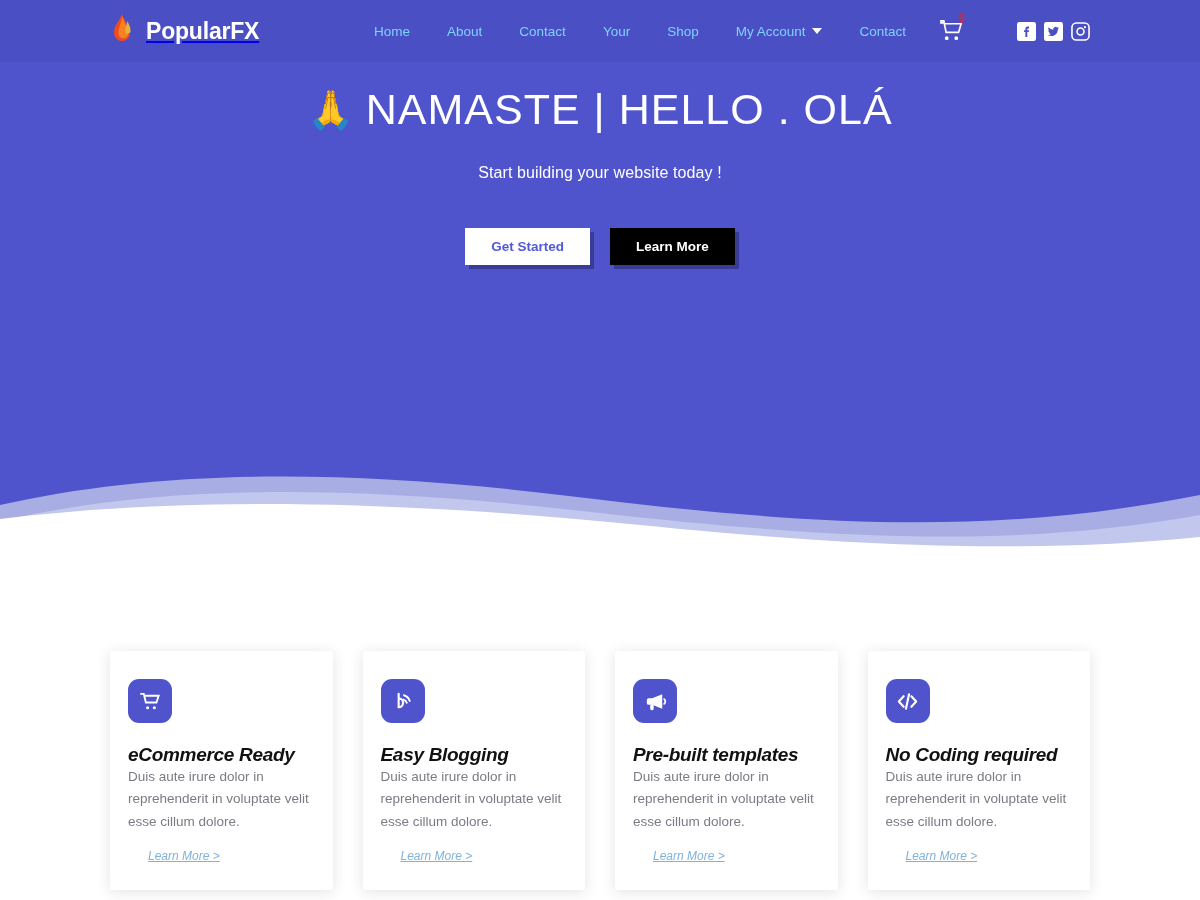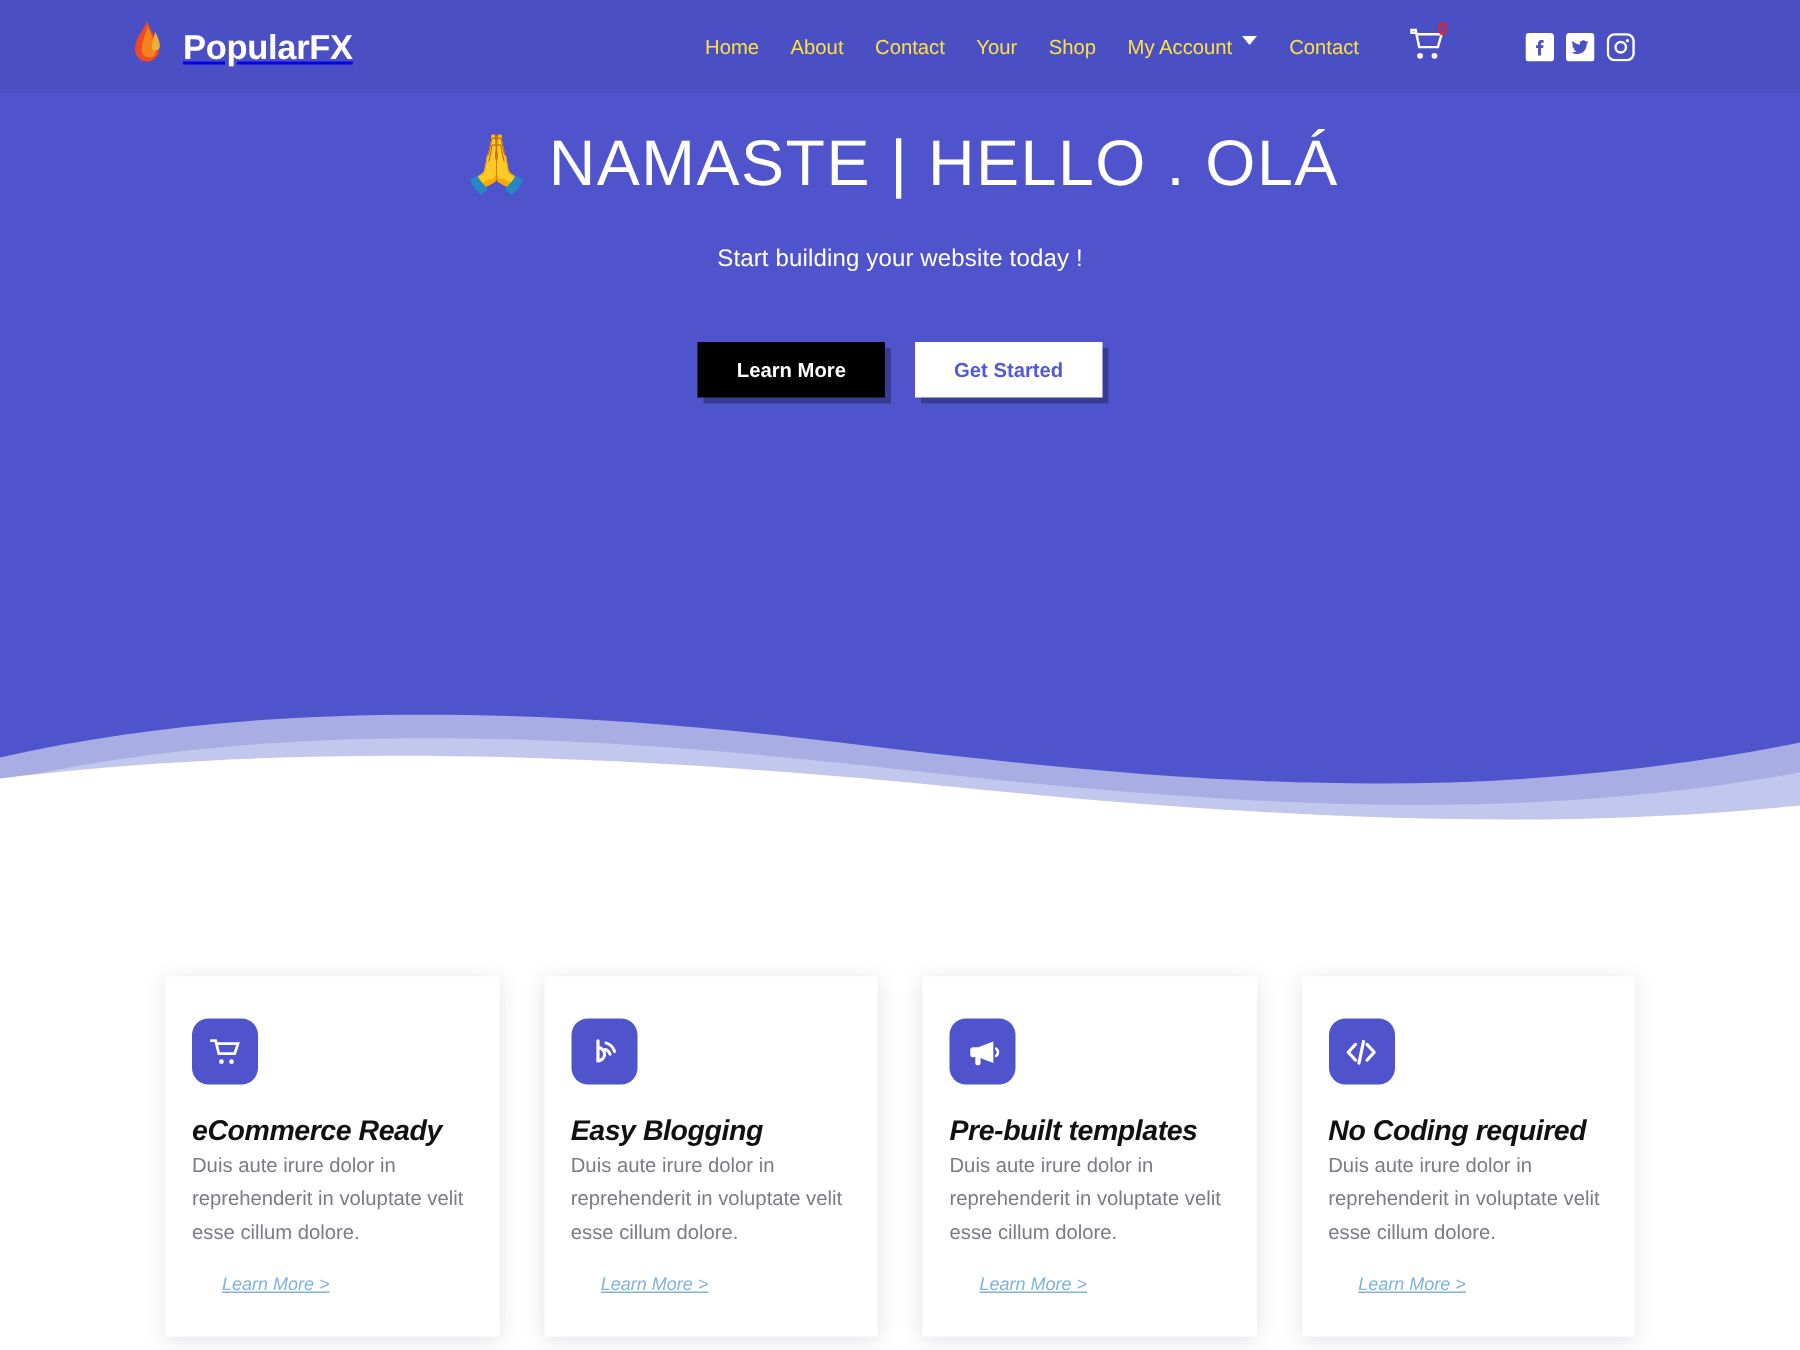--- a/index.html
+++ b/index.html
@@ -9,46 +9,48 @@
     background:#ffffff;
     overflow:hidden;
   }
 
   
   .header {
     height:62px;
     background:#4a4fc4;
     display:flex;
     align-items:center;
-    padding:0 110px 0 86px;
+    padding:0 110px 0 110px;
     position:relative;
     z-index:5;
   }
   .brand { display:flex; align-items:center; gap:12px; }
   .flame { width:24px; height:34px; position:relative; display:block; }
   .brand-name {
     color:#ffffff;
     font-size:23px;
     font-weight:bold;
     letter-spacing:-0.2px;
   }
 
   .nav {
     margin-left:auto;
     display:flex;
     align-items:center;
     gap:21px;
   }
   .nav-item {
-    color:#fde047;
+    color:#7dd3fc;
     font-size:13.5px;
     text-decoration:none;
     white-space:nowrap;
     display:flex;
+    align-items:center;
     gap:7px;
+    margin-left:16px;
   }
   .caret {
     width:0; height:0;
     border-left:5px solid transparent;
     border-right:5px solid transparent;
     border-top:6px solid #ffffff;
     display:inline-block;
   }
 
   .cart-wrap {
@@ -261,22 +263,22 @@
 
 
   <h1 class="hero-title">
     <span class="hero-emoji">🙏</span>
     <span>NAMASTE | HELLO . OLÁ</span>
   </h1>
 
   <div class="hero-sub">Start building your website today !</div>
 
   <div class="hero-actions">
+    <button class="btn btn-light">Get Started</button>
     <button class="btn btn-dark">Learn More</button>
-    <button class="btn btn-light">Get Started</button>
   </div>
 
   <svg class="wave" viewBox="0 0 1200 90" preserveAspectRatio="none">
     <path d="M0,44 C150,10 330,6 560,34 C790,62 980,78 1200,34 L1200,90 L0,90 Z" fill="#a8aee4"></path>
     <path d="M0,60 C160,24 340,22 600,52 C850,80 1020,86 1200,54 L1200,90 L0,90 Z" fill="#c7cbee" opacity="0.85"></path>
     <path d="M0,58 C180,36 380,38 640,64 C900,90 1060,90 1200,76 L1200,90 L0,90 Z" fill="#ffffff"></path>
   </svg>
 </section>
 
 <section class="features">

